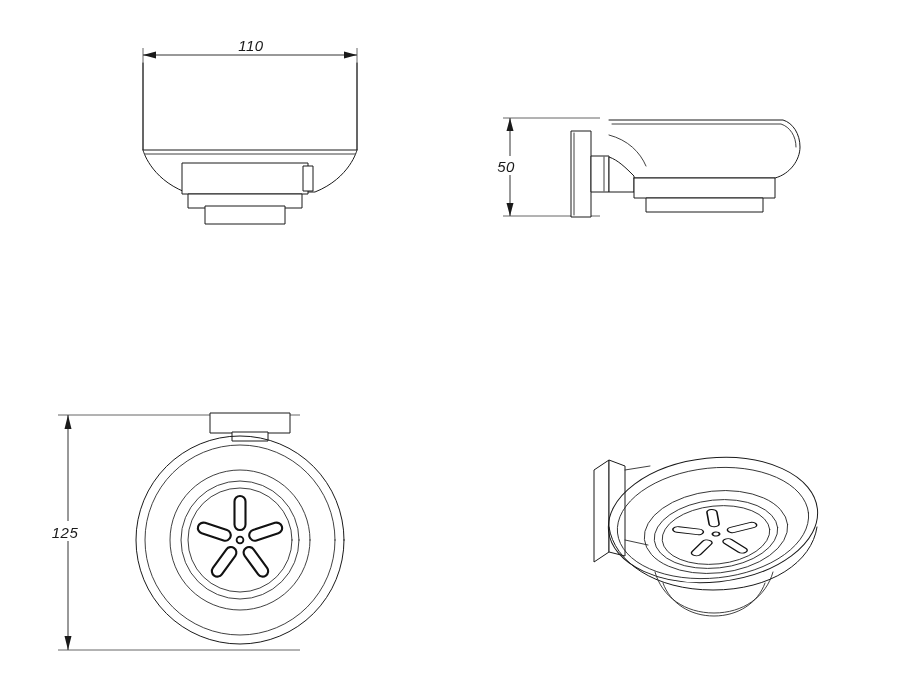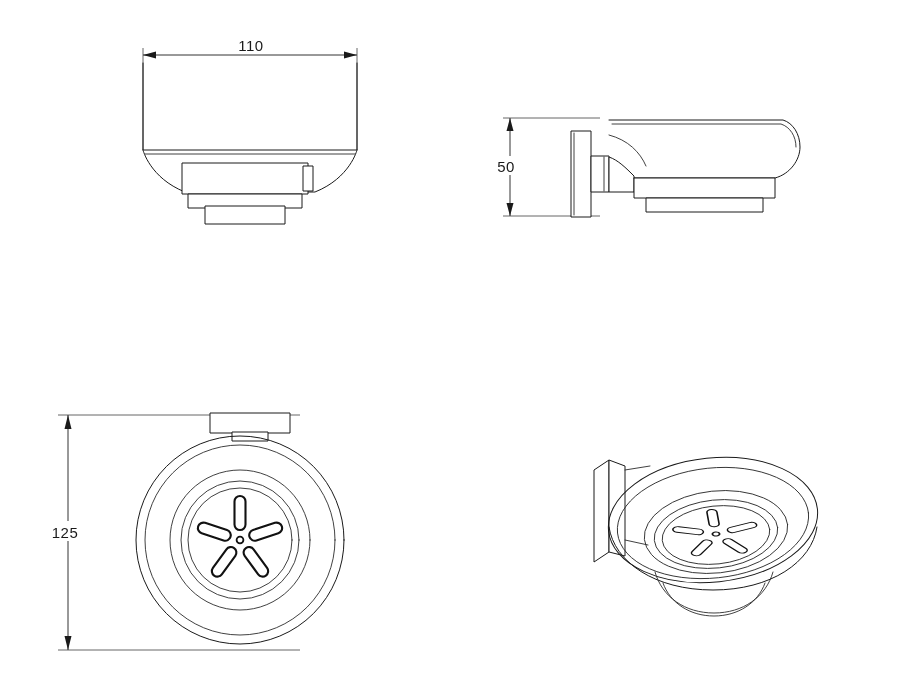--- a/index.html
+++ b/index.html
@@ -14,20 +14,21 @@
     font-family: "Liberation Sans", sans-serif;
     overflow: hidden;
   }
   #drawing-sheet {
     position: absolute;
     left: 0;
     top: 0;
     width: 813px;
     height: 693px;
     background: #ffffff;
+    font-style: italic;
   }
   #drawing-sheet svg {
     display: block;
   }
   .dim-text {
     font-family: "Liberation Sans", sans-serif;
     font-size: 15px;
     fill: #1a1a1a;
     letter-spacing: 0.5px;
   }

